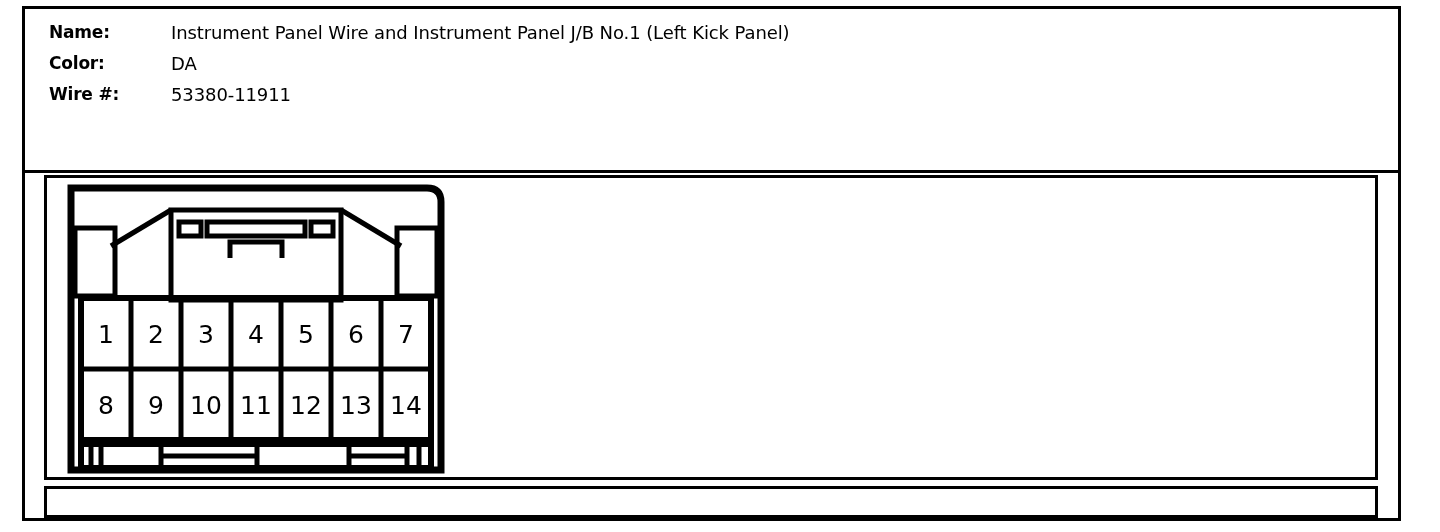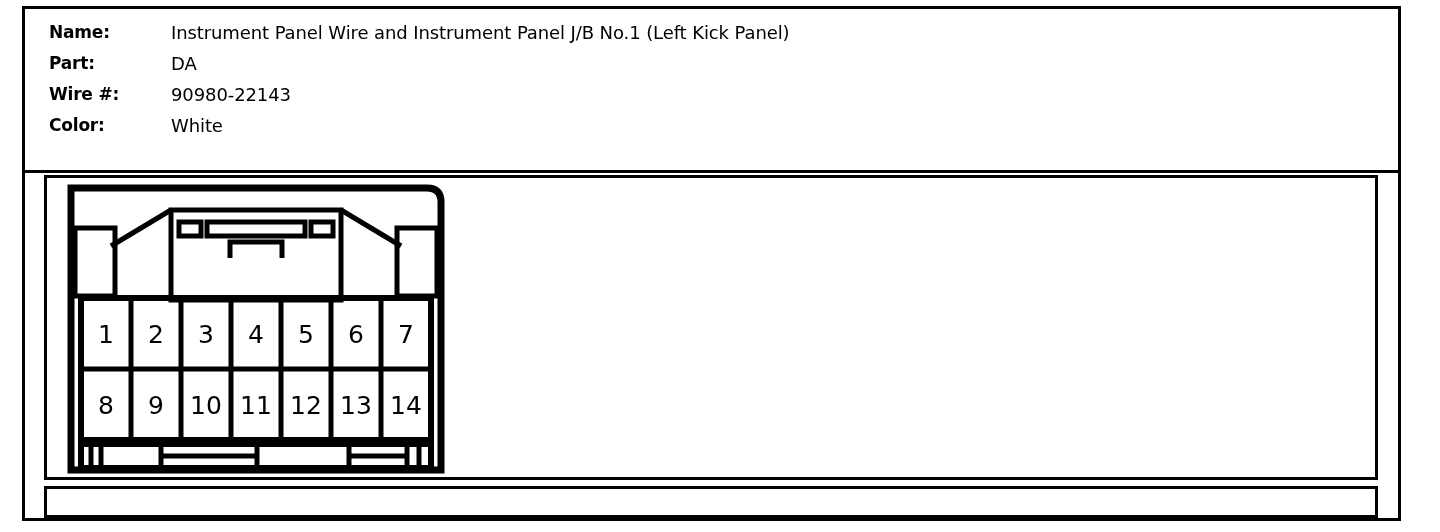--- a/index.html
+++ b/index.html
@@ -121,30 +121,27 @@
 
 <div id="sheet">
 
   <div id="spec-header">
 
     <div class="spec-row r0">
       <span class="spec-label">Name:</span><span class="spec-value">Instrument Panel Wire and Instrument Panel J/B No.1 (Left Kick Panel)</span>
     </div>
 
     <div class="spec-row r1">
-      <span class="spec-label">Part:</span><span class="spec-value">DA</span>
+      <span class="spec-label">Color:</span><span class="spec-value">DA</span>
     </div>
 
     <div class="spec-row r2">
-      <span class="spec-label">Wire #:</span><span class="spec-value">90980-22143</span>
-    </div>
-
-    <div class="spec-row r3">
-      <span class="spec-label">Color:</span><span class="spec-value">White</span>
-    </div>
+      <span class="spec-label">Wire #:</span><span class="spec-value">53380-11911</span>
+    </div>
+
 
   </div>
 
   <div id="header-divider"></div>
 
   <div id="diagram-panel">
 
     <div id="connector-drawing">
       <svg width="390" height="298" viewBox="0 0 390 298" xmlns="http://www.w3.org/2000/svg">
 

